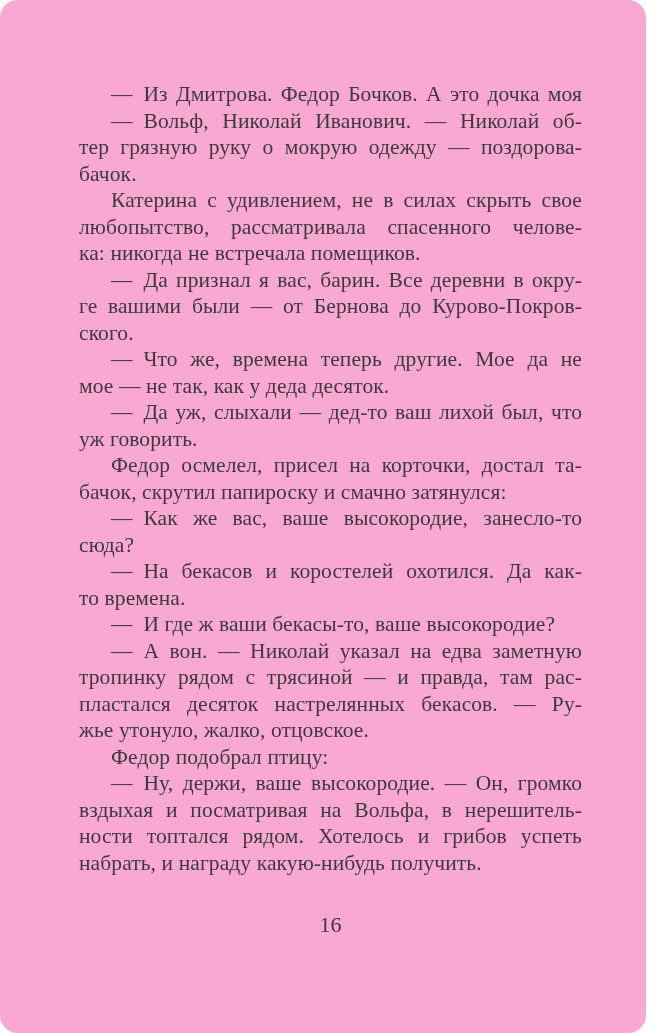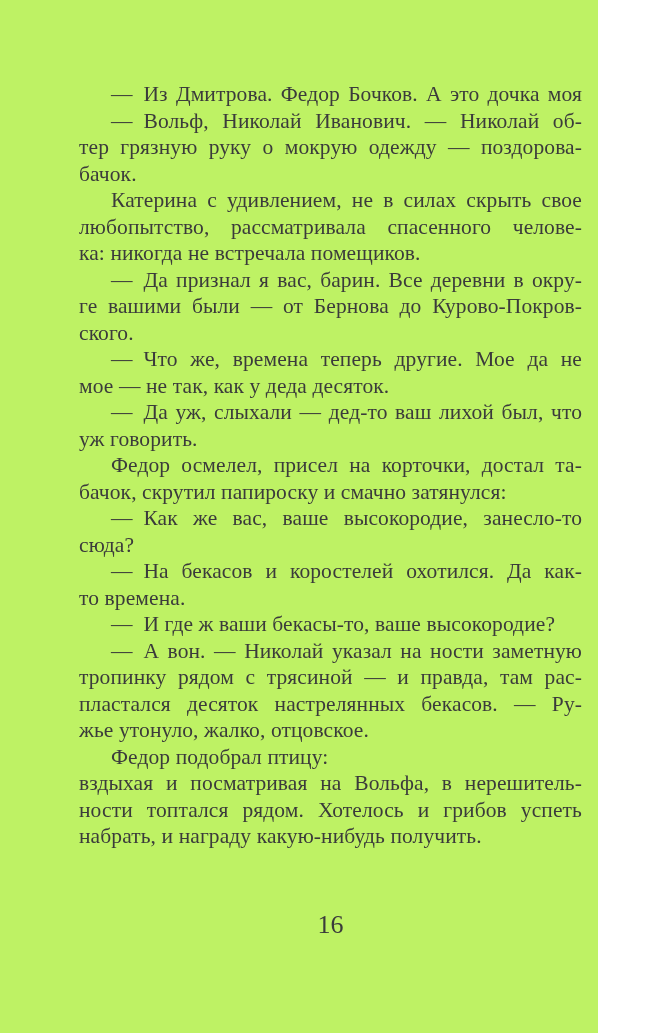--- a/index.html
+++ b/index.html
@@ -2,26 +2,27 @@
 <html><head>
 <meta charset="utf-8">
 <style>
   html, body {
     margin: 0;
     padding: 0;
     background: #ffffff;
   }
   .page {
     position: relative;
-    width: 598px;
+    width: 646px;
     height: 1033px;
-    background: #bef264;
+    background: #f9a8d4;
     font-family: "Liberation Serif", "DejaVu Serif", serif;
     color: #3b3b3b;
     overflow: hidden;
+    border-radius: 18px;
   }
   .text-block {
     position: absolute;
     left: 79px;
     top: 81px;
     width: 503px;
   }
   .line {
     font-size: 21.5px;
     line-height: 26.5px;
@@ -36,21 +37,21 @@
   }
   .line.indent {
     text-indent: 32px;
   }
   .page-number {
     position: absolute;
     top: 912px;
     left: 0;
     width: 661px;
     text-align: center;
-    font-size: 26px;
+    font-size: 22px;
     line-height: 26px;
     color: #3b3b3b;
   }
 </style>
 </head>
 <body>
 
 <div class="page">
   <div class="text-block">
       <div class="line indent justify">— Из Дмитрова. Федор Бочков. А это дочка моя</div>
@@ -67,23 +68,24 @@
       <div class="line">мое — не так, как у деда десяток.</div>
       <div class="line indent justify">— Да уж, слыхали — дед-то ваш лихой был, что</div>
       <div class="line">уж говорить.</div>
       <div class="line indent justify">Федор осмелел, присел на корточки, достал та-</div>
       <div class="line">бачок, скрутил папироску и смачно затянулся:</div>
       <div class="line indent justify">— Как же вас, ваше высокородие, занесло-то</div>
       <div class="line">сюда?</div>
       <div class="line indent justify">— На бекасов и коростелей охотился. Да как-</div>
       <div class="line">то времена.</div>
       <div class="line indent">— И где ж ваши бекасы-то, ваше высокородие?</div>
-      <div class="line indent justify">— А вон. — Николай указал на ности заметную</div>
+      <div class="line indent justify">— А вон. — Николай указал на едва заметную</div>
       <div class="line justify">тропинку рядом с трясиной — и правда, там рас-</div>
       <div class="line justify">пластался десяток настрелянных бекасов. — Ру-</div>
       <div class="line">жье утонуло, жалко, отцовское.</div>
       <div class="line indent">Федор подобрал птицу:</div>
+      <div class="line indent justify">— Ну, держи, ваше высокородие. — Он, громко</div>
       <div class="line justify">вздыхая и посматривая на Вольфа, в нерешитель-</div>
       <div class="line justify">ности топтался рядом. Хотелось и грибов успеть</div>
       <div class="line">набрать, и награду какую-нибудь получить.</div>
     </div>
   <div class="page-number">16</div>
 </div>
 
 </body></html>

